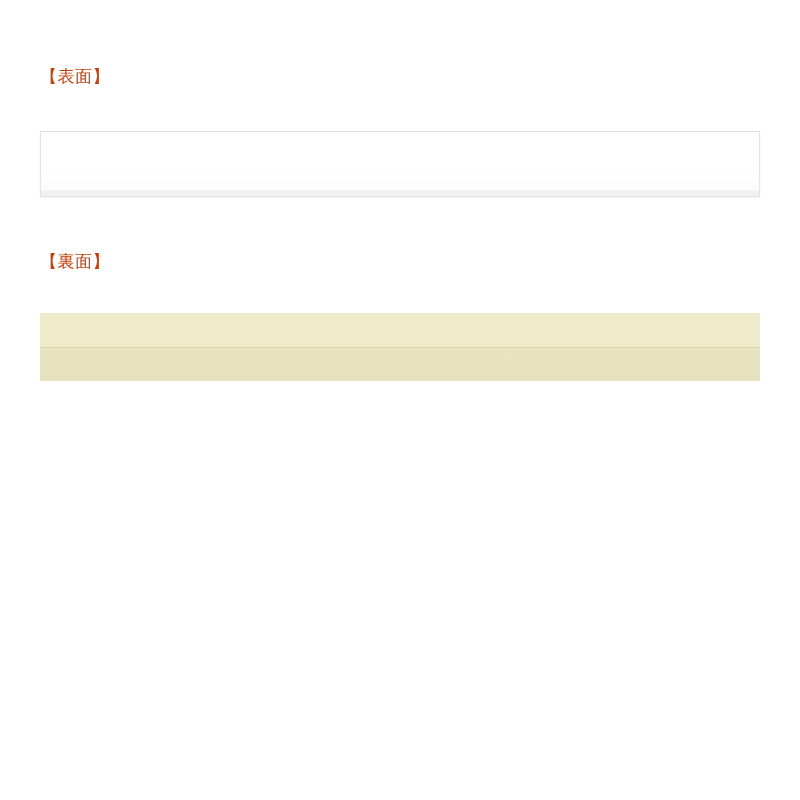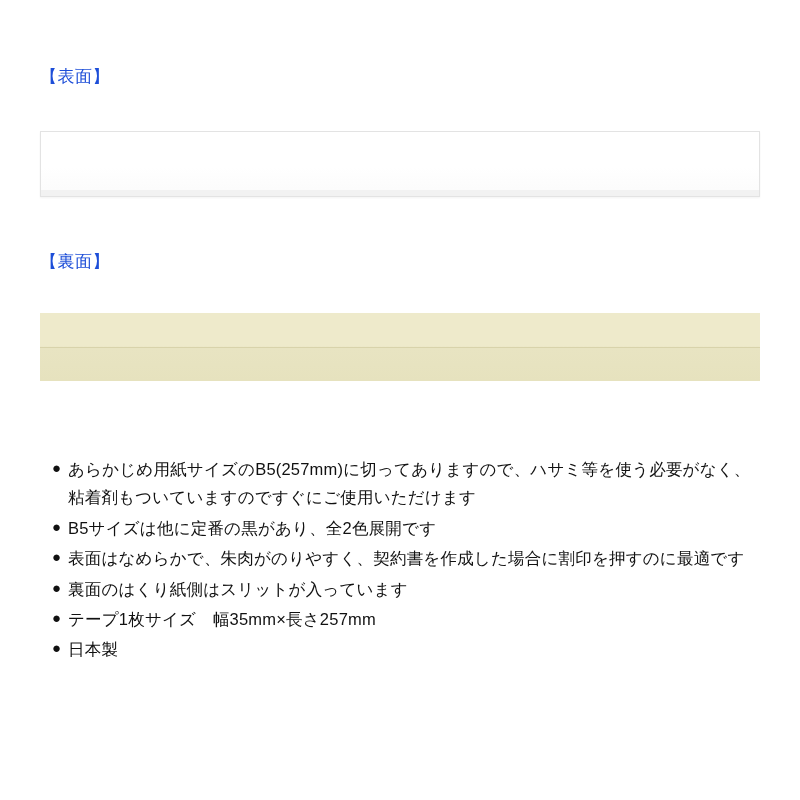--- a/index.html
+++ b/index.html
@@ -17,21 +17,21 @@
   .page {
     position: relative;
     width: 800px;
     height: 800px;
     box-sizing: border-box;
   }
   .section-label {
     position: absolute;
     font-size: 17px;
     letter-spacing: 0.5px;
-    color: #1d4ed8;
+    color: #c2410c;
     line-height: 1;
     white-space: nowrap;
   }
   #label-front { left: 40px; top: 68px; }
   #label-back  { left: 40px; top: 253px; text-align: center; }
 
   
   .strip-front {
     position: absolute;
     left: 40px;
@@ -109,22 +109,14 @@
   <div class="section-label" id="label-front">【表面】</div>
 
   <div class="strip-front"></div>
 
   <div class="section-label" id="label-back">【裏面】</div>
 
   <div class="strip-back">
     <div class="slit"></div>
   </div>
 
-  <div class="bullets">
-    <div class="bullet-item">あらかじめ用紙サイズのB5(257mm)に切ってありますので、ハサミ等を使う必要がなく、粘着剤もついていますのですぐにご使用いただけます</div>
-    <div class="bullet-item">B5サイズは他に定番の黒があり、全2色展開です</div>
-    <div class="bullet-item">表面はなめらかで、朱肉がのりやすく、契約書を作成した場合に割印を押すのに最適です</div>
-    <div class="bullet-item">裏面のはくり紙側はスリットが入っています</div>
-    <div class="bullet-item">テープ1枚サイズ　幅35mm×長さ257mm</div>
-    <div class="bullet-item">日本製</div>
-  </div>
 
 </div>
 
 </body></html>

